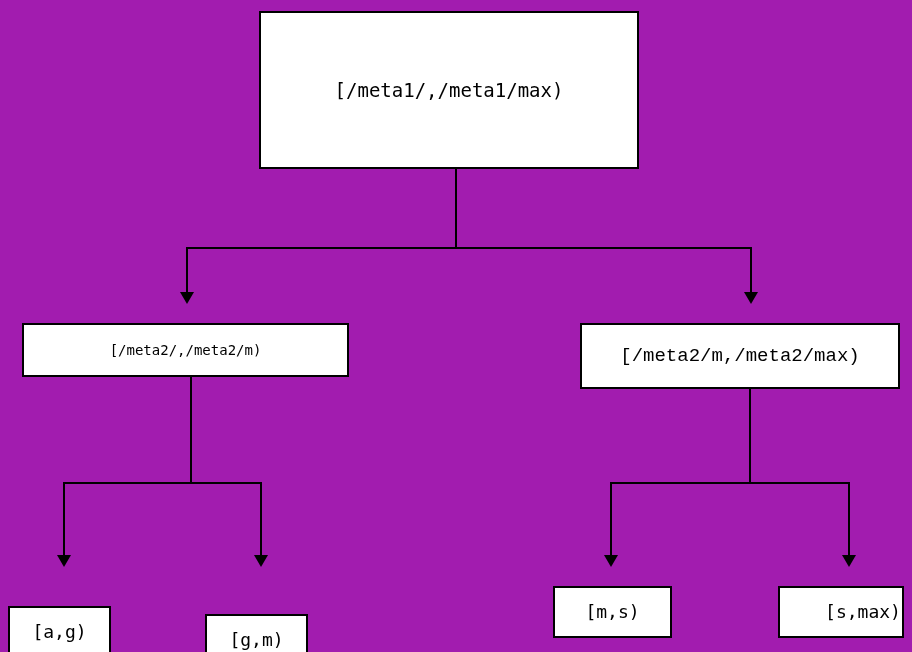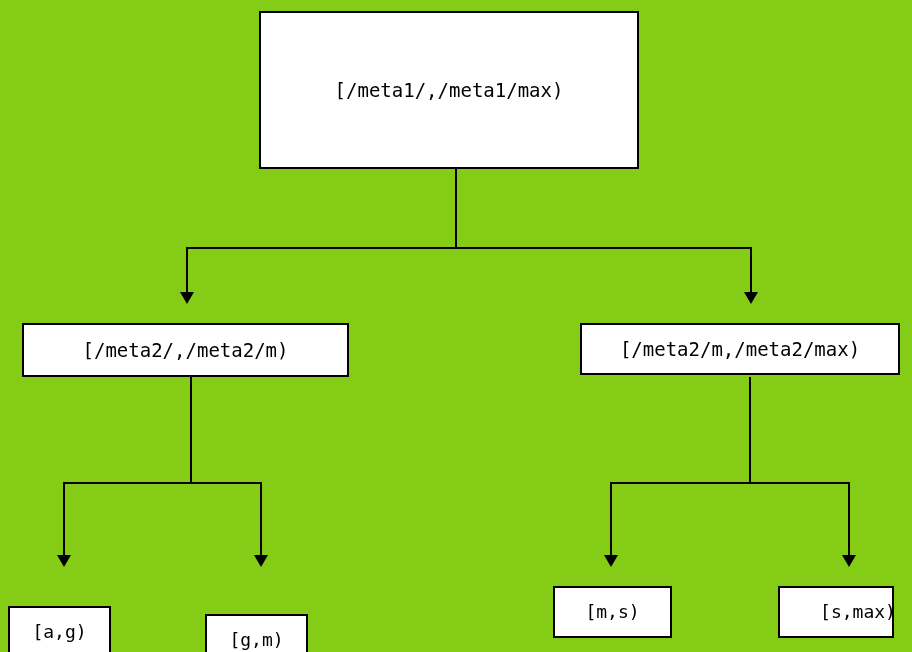--- a/index.html
+++ b/index.html
@@ -9,48 +9,48 @@
     background: #ffffff;
   }
   body {
     font-family: "DejaVu Sans Mono", "Liberation Mono", monospace;
     -webkit-font-smoothing: antialiased;
   }
   #canvas {
     position: relative;
     width: 912px;
     height: 652px;
-    background: #84cc16;
+    background: #a21caf;
     overflow: hidden;
   }
   
   .node {
     position: absolute;
     box-sizing: border-box;
     border: 2px solid #000000;
     background: #ffffff;
     display: flex;
     align-items: center;
     justify-content: center;
     color: #000000;
     letter-spacing: 0px;
     white-space: pre;
   }
   .node-label {
     display: block;
     line-height: 1;
   }
   .node.root        { left: 259px; top: 11px;  width: 380px; height: 158px; font-size: 19px; }
-  .node.mid-left    { left: 22px;  top: 323px; width: 327px; height: 54px;  font-size: 19px; }
-  .node.mid-right   { left: 580px; top: 323px; width: 320px; height: 52px;  font-size: 19px; }
+  .node.mid-left    { left: 22px;  top: 323px; width: 327px; height: 54px;  font-size: 14px; }
+  .node.mid-right   { left: 580px; top: 323px; width: 320px; height: 66px;  font-size: 19px; font-family: Liberation Mono, monospace; }
   .node.leaf        { top: 586px;  height: 52px; font-size: 18px; }
   .node.leaf-a-g    { left: 8px;   width: 103px; margin-top: 20px; }
   .node.leaf-g-m    { left: 205px; width: 103px; margin-top: 28px; }
   .node.leaf-m-s    { left: 553px; width: 119px; }
-  .node.leaf-s-max  { left: 778px; width: 116px; padding-left: 44px; }
+  .node.leaf-s-max  { left: 778px; width: 126px; padding-left: 44px; }
 
   
   .seg {
     position: absolute;
     background: #000000;
   }
   .seg.v { width: 2px; }
   .seg.h { height: 2px; }
 
   

